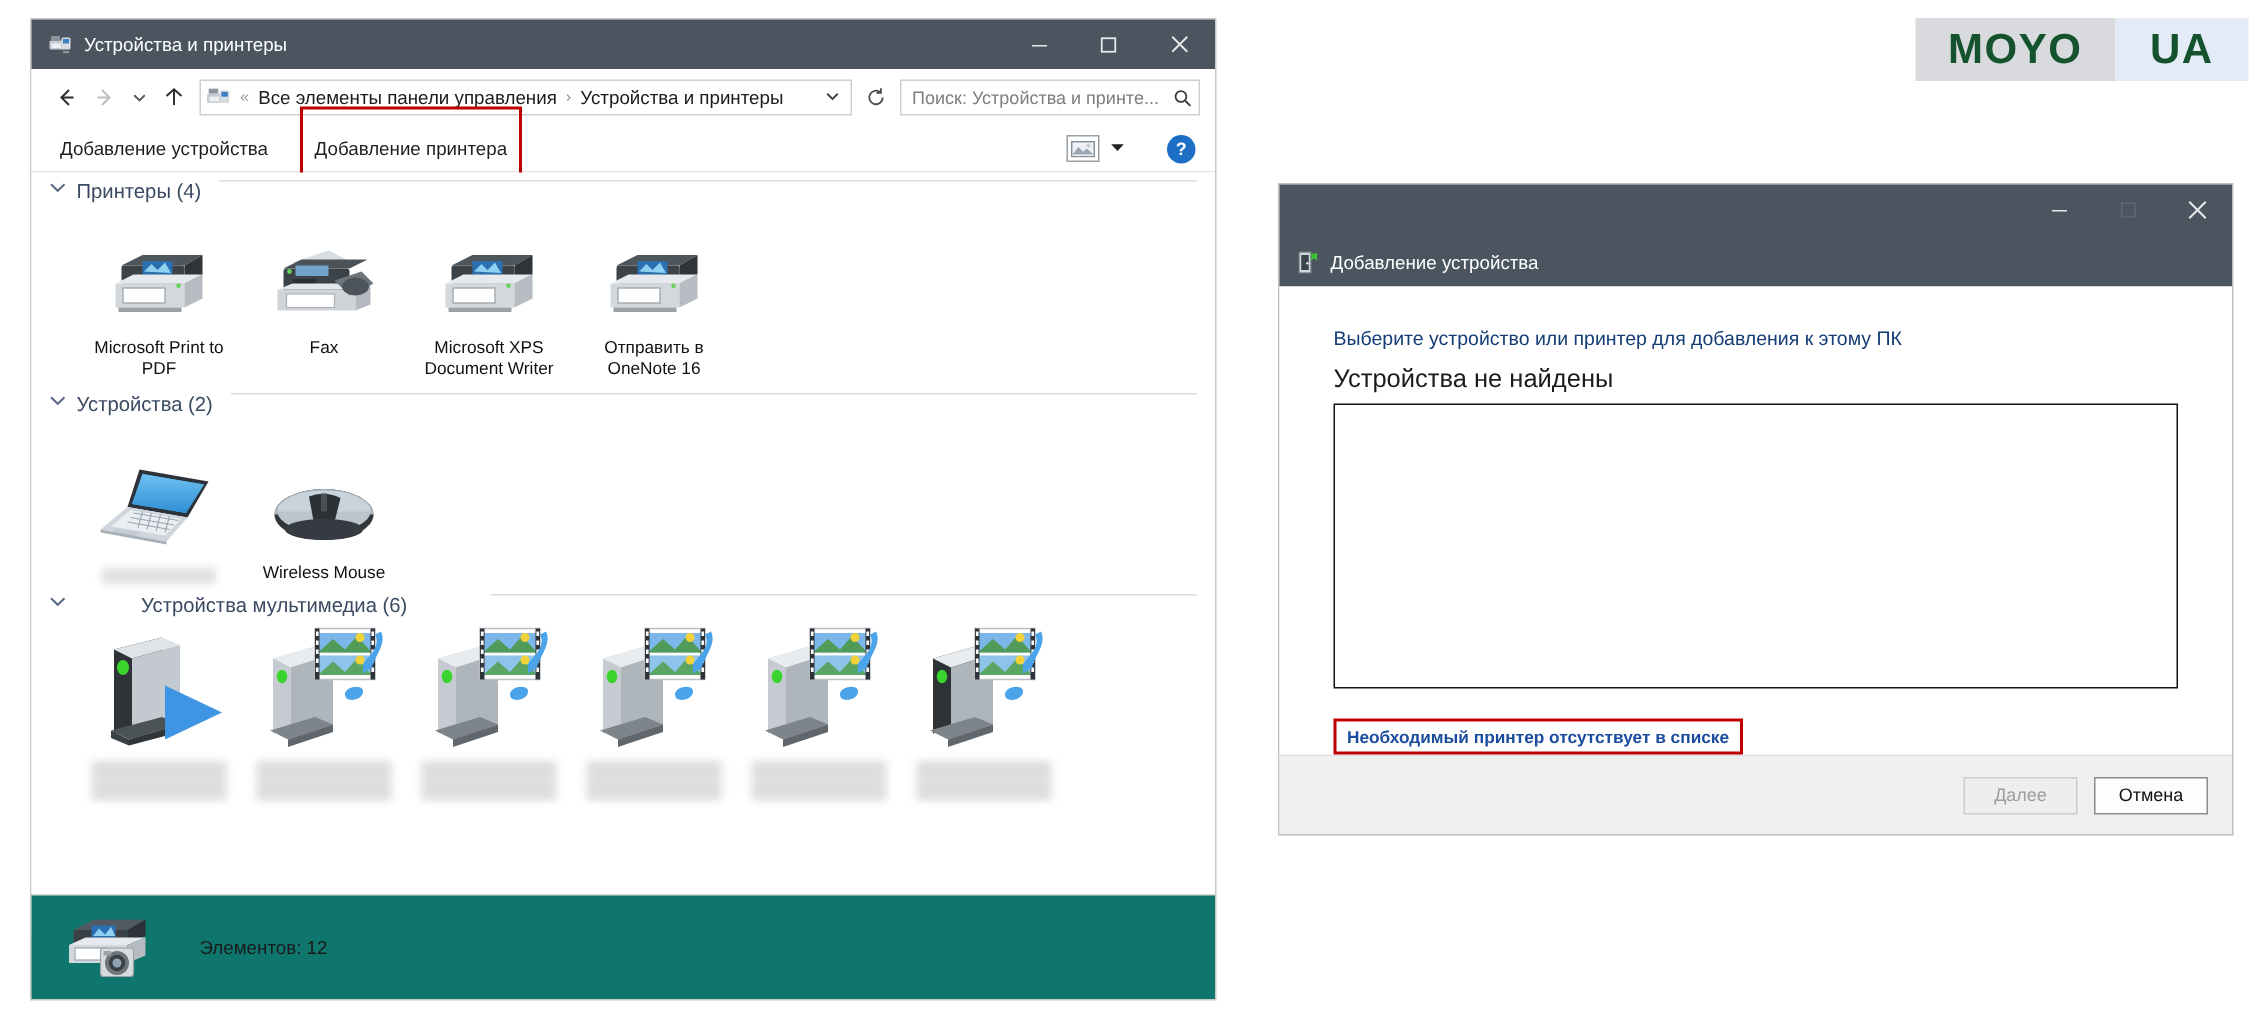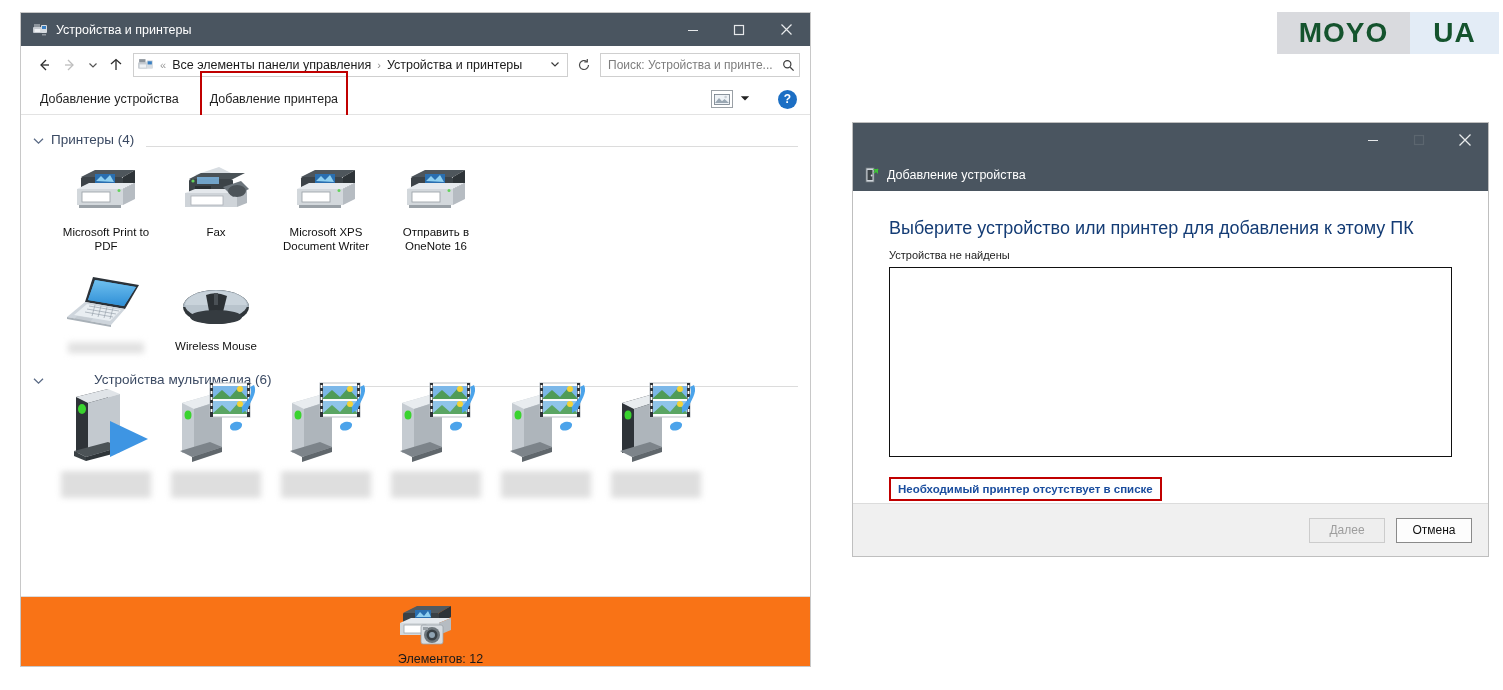--- a/index.html
+++ b/index.html
@@ -52,50 +52,50 @@
   .cmditem.boxed{border:2px solid #c00000;padding:19px 8px;margin-left:12px;}
   .cmdright{margin-left:auto;display:flex;align-items:center;gap:4px;}
   .viewicon{width:22px;height:18px;border:1px solid #9aa0a6;box-sizing:border-box;display:flex;
             align-items:center;justify-content:center;background:#fff;}
   .vcaret{font-size:9px;color:#222;padding:0 7px 0 3px;}
   .helpbtn{width:19px;height:19px;border-radius:50%;background:#1c6fc4;color:#fff;font-size:12px;font-weight:bold;
            display:flex;align-items:center;justify-content:center;margin-left:17px;margin-right:3px;}
 
   
   .content{height:506px;background:#ffffff;overflow:hidden;position:relative;padding:0 12px;box-sizing:border-box;}
-  .grouphdr{display:flex;align-items:flex-end;height:27px;margin-top:5px;}
+  .grouphdr{display:flex;align-items:flex-start;height:27px;margin-top:5px;}
   .grouphdr .gcaret{color:#5a6a85;font-size:11px;margin-right:7px;}
   .grouphdr .gtext{color:#3b4a63;font-size:13.5px;white-space:nowrap;}
   .grouphdr .gline{flex:1;height:1px;background:#dcdcdc;margin-left:12px;}
 
   .iconrow{display:flex;padding-left:18px;}
   .cell{width:110px;display:flex;flex-direction:column;align-items:center;padding-top:6px;}
   .cell .art{height:66px;display:flex;align-items:flex-end;justify-content:center;}
   .cell .lbl{font-size:11.5px;color:#101010;text-align:center;line-height:14px;margin-top:6px;width:104px;}
   .cell .lbl.blur{color:transparent;background:linear-gradient(180deg,#e6e6e6,#dcdcdc);
                   filter:blur(3px);height:11px;width:76px;border-radius:1px;margin-top:9px;}
   .cell .lbl.blur2{height:25px;width:90px;background:repeating-linear-gradient(180deg,#cfcfcf 0 4px,#f2f2f2 4px 7px);}
 
   
-  .statusbar{position:absolute;left:0;right:0;bottom:0;height:70px;background:#f97316;border-top:1px solid #dcdcdc;
-             display:flex;align-items:center;padding-left:20px;box-sizing:border-box;flex-direction:column;}
+  .statusbar{position:absolute;left:0;right:0;bottom:0;height:70px;background:#0f766e;border-top:1px solid #dcdcdc;
+             display:flex;align-items:center;padding-left:20px;box-sizing:border-box;}
   .statusbar .sb-txt{font-size:12.5px;color:#1a1a1a;margin-left:30px;}
 
   
   #dialog{position:absolute;left:852px;top:122px;width:637px;height:435px;background:#ffffff;
           border:1px solid #bfbfbf;box-sizing:border-box;}
   .dlg-title{height:68px;background:#4a5560;position:relative;}
   .dlg-btns{position:absolute;right:0;top:0;height:34px;display:flex;}
   .dlg-btn{width:46px;height:34px;display:flex;align-items:center;justify-content:center;color:#e6e8ea;}
   .dlg-ttl-row{position:absolute;left:12px;bottom:8px;display:flex;align-items:center;}
   .dlg-ttl-row .dicon{width:14px;height:16px;margin-right:8px;position:relative;}
   .dlg-ttl-row .dtxt{color:#ffffff;font-size:12.5px;}
   .dlg-body{height:calc(100% - 68px - 53px);background:#ffffff;padding:0 36px;box-sizing:border-box;position:relative;}
-  .dlg-h1{font-size:18px;color:#143c75;padding-top:27px;}
-  .dlg-sub{font-size:11px;color:#1b1b1b;margin-top:10px;}
+  .dlg-h1{font-size:13px;color:#143c75;padding-top:27px;}
+  .dlg-sub{font-size:17px;color:#1b1b1b;margin-top:10px;}
   .dlg-list{margin-top:6px;height:190px;border:1px solid #111;background:#fff;box-sizing:border-box;}
   .dlg-link-wrap{margin-top:20px;display:inline-block;border:2px solid #c00000;padding:3px 7px;font-weight:bold;}
   .dlg-link{font-size:11.5px;color:#1a4d9e;white-space:nowrap;}
   .dlg-foot{height:53px;background:#f0f0f0;border-top:1px solid #dcdcdc;display:flex;align-items:center;
             justify-content:flex-end;padding-right:16px;box-sizing:border-box;gap:11px;}
   .dbtn{width:76px;height:25px;border:1px solid #adadad;background:#e9e9e9;font-size:12px;color:#111;
         display:flex;align-items:center;justify-content:center;box-sizing:border-box;}
   .dbtn.disabled{color:#9d9d9d;background:#eeeeee;border-color:#cccccc;}
   .dbtn.normal{background:#fdfdfd;border-color:#8a8a8a;}
 
@@ -314,20 +314,29 @@
             <path d="M58 30 L70 24 L70 40 L58 46 Z" fill="#b6bcc2"></path>
             <circle cx="54" cy="31.5" r="1.5" fill="#63d15a"></circle>
             <rect x="17" y="33" width="28" height="10" fill="#ffffff" stroke="#9fa6ac" stroke-width="0.9"></rect>
             <path d="M14 46 L56 46 L56 49 L14 49 Z" fill="#9aa1a7"></path>
           </svg>
         </div>
         <div class="lbl">Отправить в OneNote 16</div>
       </div>
     </div>
 
+    <div class="grouphdr" style="margin-top:9px;">
+      <span class="gcaret">
+        <svg width="11" height="8" viewBox="0 0 11 8">
+            <path d="M1 1.8 L5.5 6.2 L10 1.8" stroke="#5a6a85" stroke-width="1.3" fill="none"></path>
+          </svg>
+      </span>
+      <span class="gtext">Устройства (2)</span>
+      <span class="gline"></span>
+    </div>
     <div class="iconrow" style="padding-top:8px;">
       <div class="cell">
         <div class="art">
           <svg width="86" height="62" viewBox="0 0 86 62">
             <path d="M30 6 L76 14 L62 38 L22 31 Z" fill="#2b3239"></path>
             <path d="M32 9 L73 16 L61 35 L25 29 Z" fill="#4aa3e0"></path>
             <path d="M32 9 L73 16 L61 35 L25 29 Z" fill="url(#lg1)"></path>
             <defs>
                 <linearGradient id="lg1" x1="0" y1="0" x2="0" y2="1">
               <stop offset="0" stop-color="#6fc0ef"></stop>

